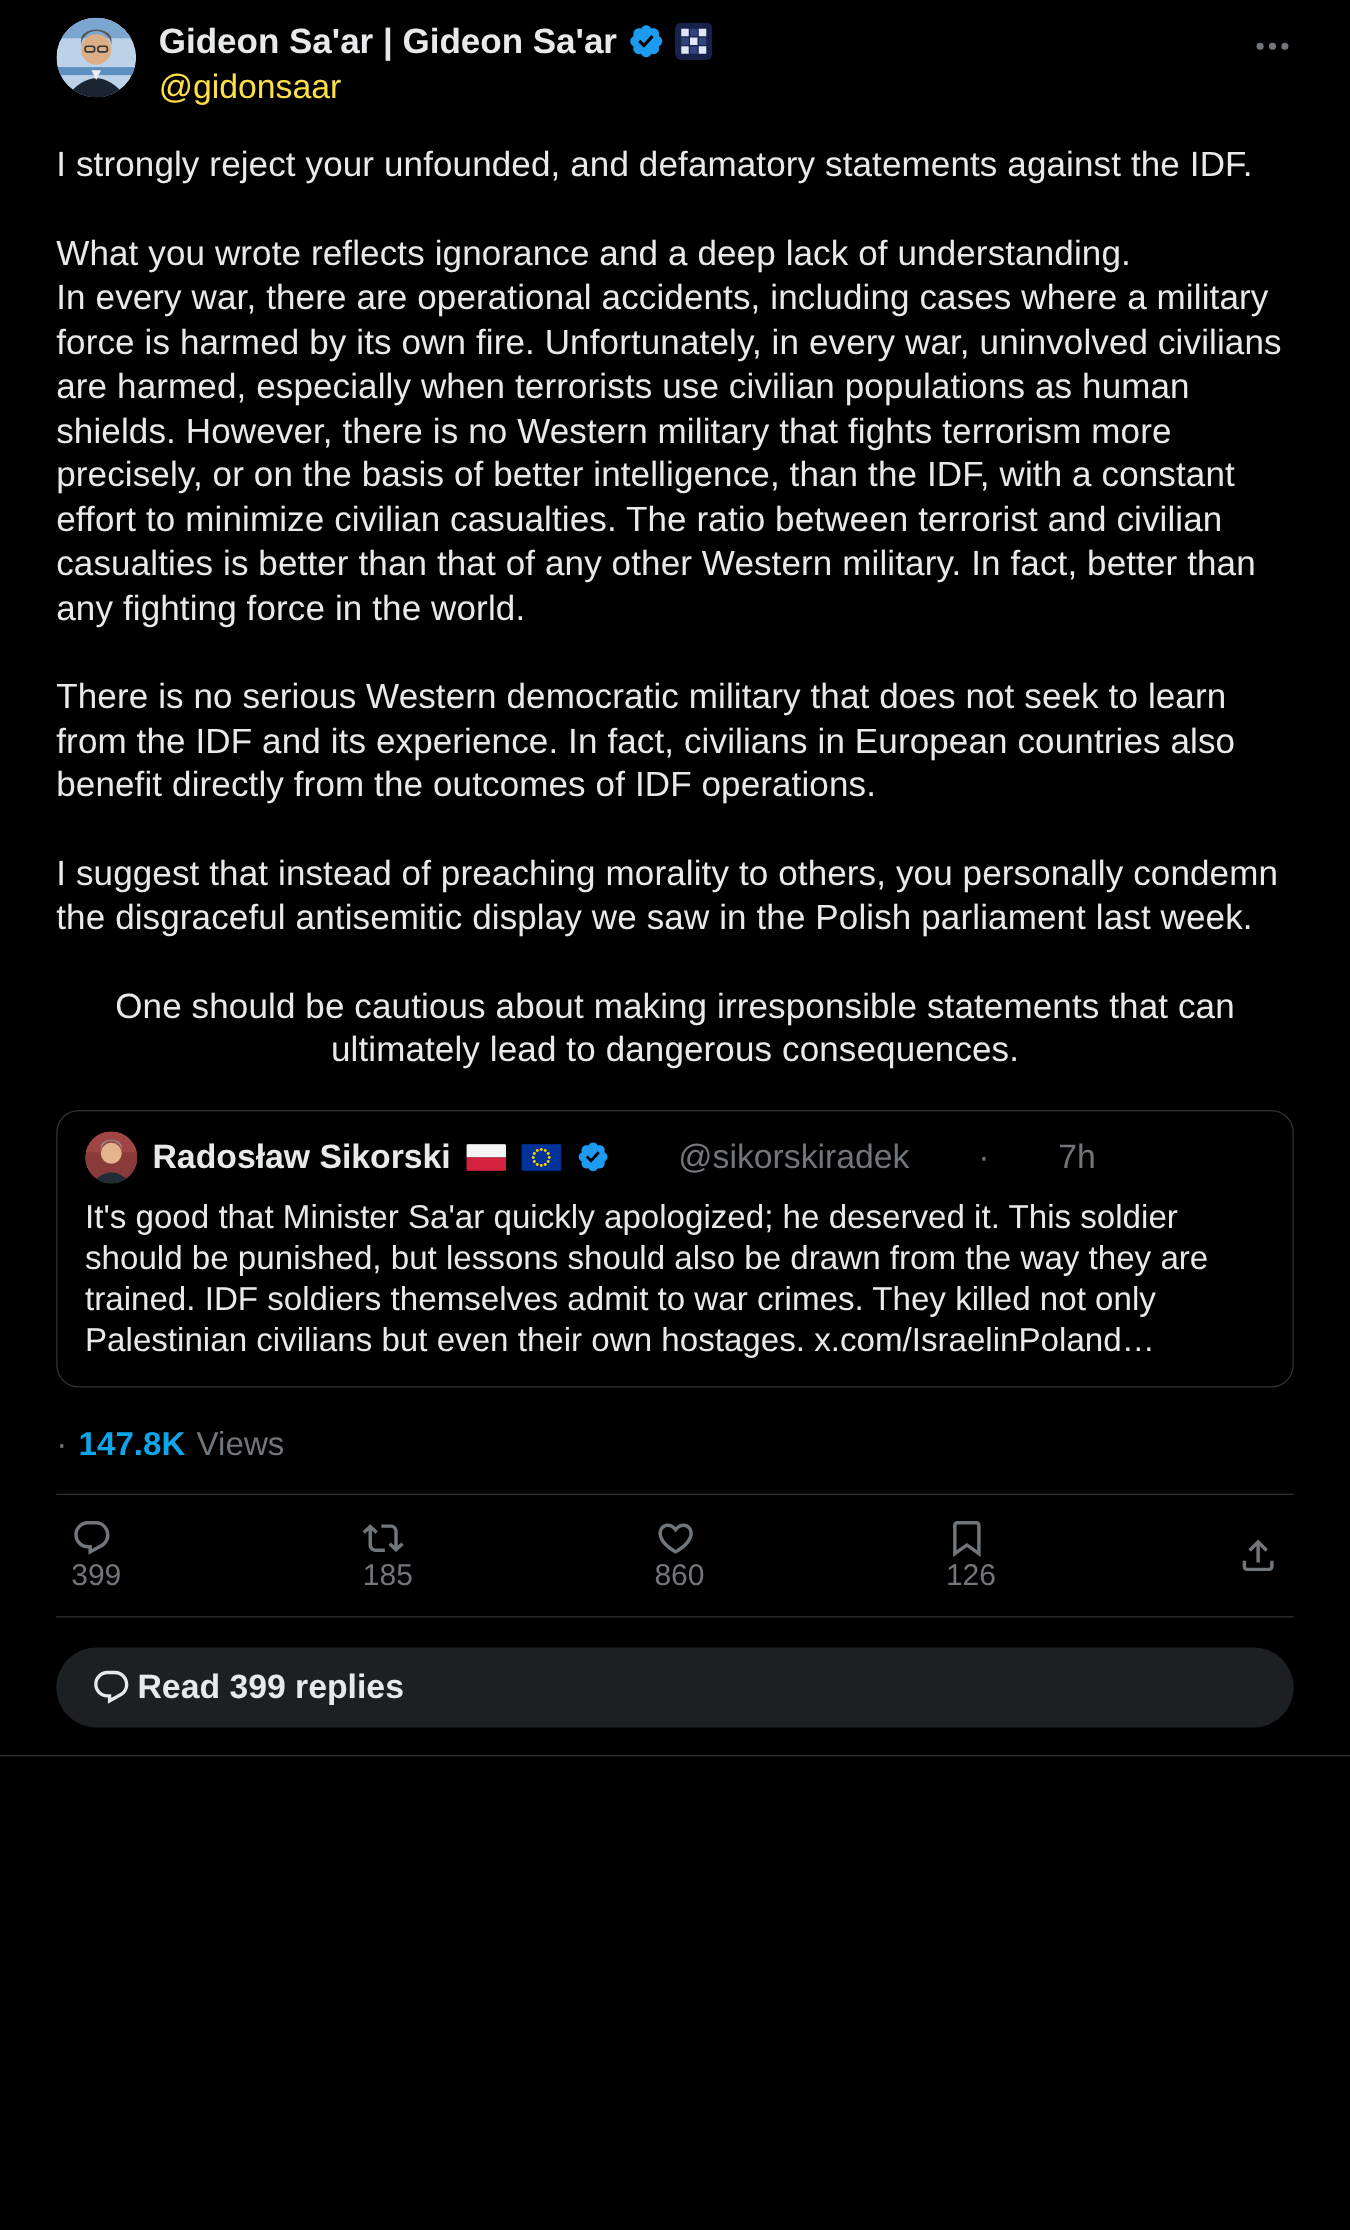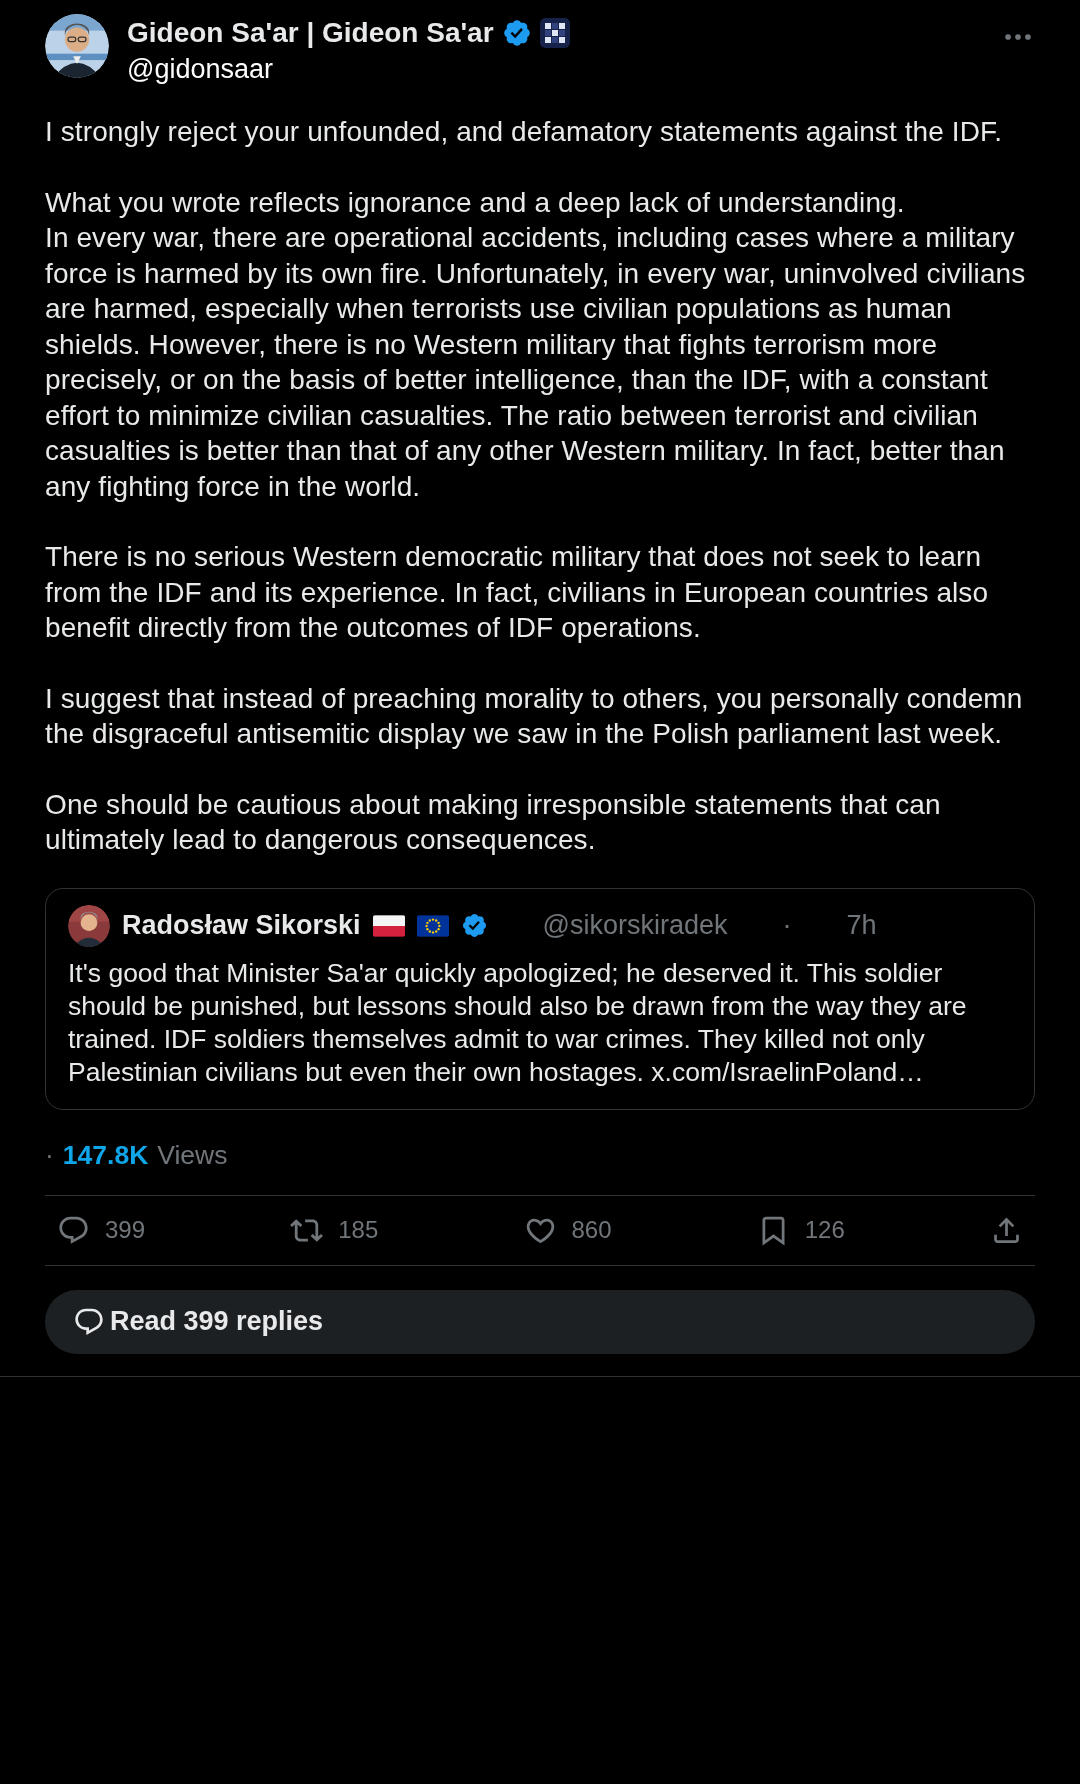--- a/index.html
+++ b/index.html
@@ -15,35 +15,35 @@
   
   .header { display: flex; align-items: flex-start; gap: 18px; position: relative; }
   .avatar { width: 64px; height: 64px; border-radius: 50%; overflow: hidden; flex: 0 0 64px; cursor: pointer; }
   .avatar svg { display: block; width: 100%; height: 100%; }
   .names { display: flex; flex-direction: column; justify-content: flex-start; padding-top: 2px; }
   .name-row { display: flex; align-items: center; gap: 8px; }
   .name { font-size: 28px; font-weight: 700; color: #e7e9ea; line-height: 34px; cursor: pointer; }
   .verified { width: 30px; height: 30px; flex: 0 0 30px; }
   .affiliate { width: 30px; height: 30px; border-radius: 5px; overflow: hidden; flex: 0 0 30px; cursor: pointer; }
   .affiliate svg { display: block; }
-  .handle { font-size: 27px; color: #ffffff; line-height: 34px; margin-top: 2px; cursor: pointer; }
+  .handle { font-size: 27px; color: #fde047; line-height: 34px; margin-top: 2px; cursor: pointer; }
   .more-btn { position: absolute; right: 0; top: 6px; color: #71767b; cursor: pointer; }
   .more-btn svg { width: 34px; height: 34px; fill: #71767b; }
 
   
   .body { margin-top: 28px; }
   .para {
     margin: 0 0 35px 0;
     font-size: 28px;
     line-height: 35.5px;
     color: #e7e9ea;
     white-space: pre-wrap;
     letter-spacing: 0.1px;
   }
-  .para:last-child { margin-bottom: 0; }
+  .para:last-child { margin-bottom: 0; text-align: center; }
 
   
   .quote-card {
     margin-top: 30px;
     border: 1px solid #2f3336;
     border-radius: 18px;
     padding: 16px 22px 20px 22px;
     cursor: pointer;
   }
   .quote-header { display: flex; align-items: center; gap: 12px; flex-wrap: nowrap; }
@@ -69,21 +69,21 @@
   
   .action-bar {
     margin-top: 24px;
     border-top: 1px solid #2f3336;
     border-bottom: 1px solid #2f3336;
     display: flex;
     justify-content: space-between;
     align-items: center;
     padding: 18px 12px;
   }
-  .action { display: flex; align-items: center; gap: 15px; color: #71767b; cursor: pointer; }
+  .action { display: flex; gap: 0; color: #71767b; cursor: pointer; flex-direction: column; }
   .action svg { width: 33px; height: 33px; fill: #71767b; }
   .count { font-size: 24px; color: #71767b; }
 
   
   .read-pill {
     margin: 24px 0 22px 0;
     height: 64px;
     background: #1d2023;
     border-radius: 9999px;
     display: flex;

